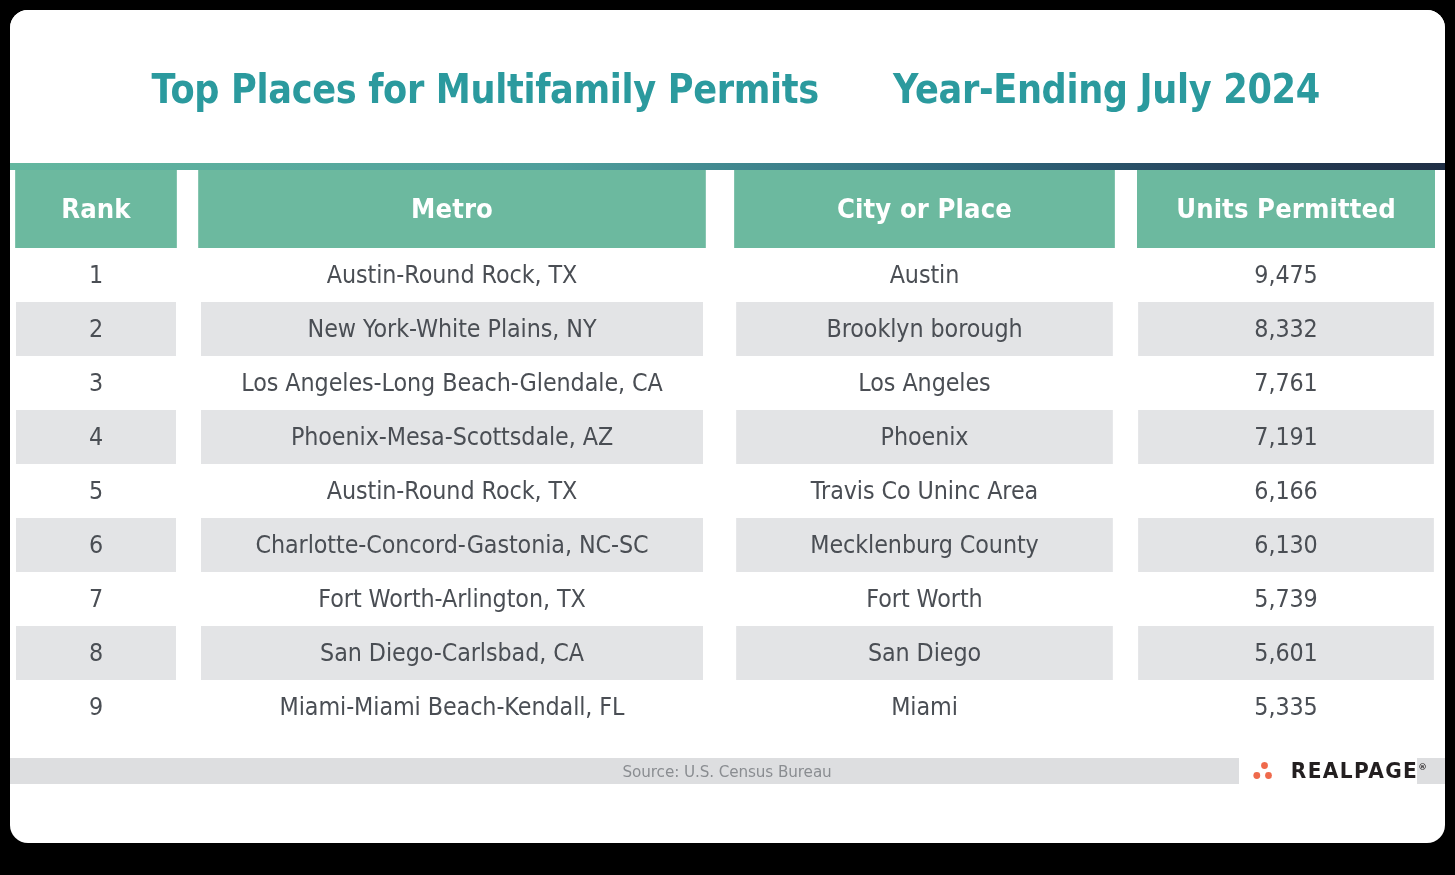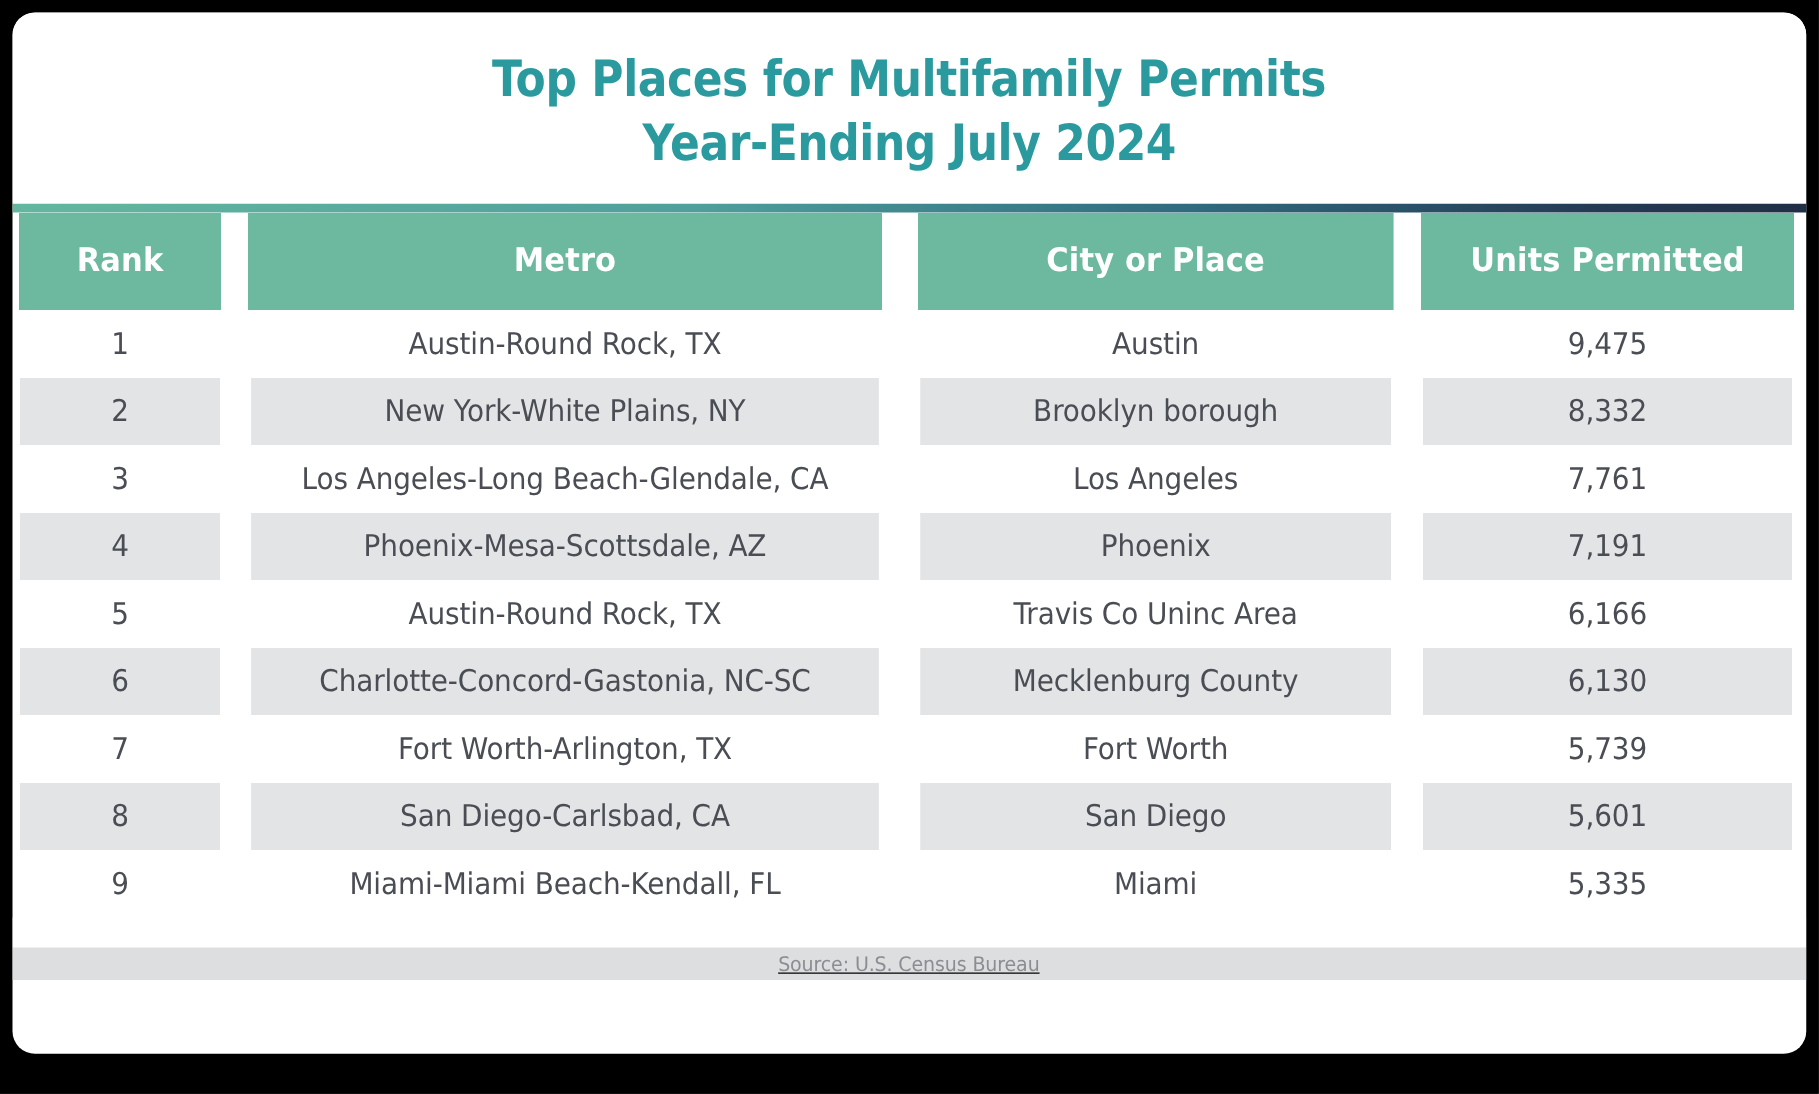--- a/index.html
+++ b/index.html
@@ -20,21 +20,21 @@
     height: 833px;
     background: #ffffff;
     border-radius: 18px;
     overflow: hidden;
   }
 
   
   #title-block {
     height: 153px;
     display: flex;
-    flex-direction: column;
+    flex-direction: row;
     align-items: center;
     justify-content: center;
     background: #ffffff;
     padding-top: 6px;
   }
   .title-line {
     color: #2b9a9e;
     font-family: "DejaVu Sans", sans-serif;
     font-weight: bold;
     font-size: 40px;
@@ -93,21 +93,20 @@
   
   #spacer { height: 24px; background: #ffffff; }
 
   #footer {
     position: relative;
     height: 26px;
     background: #dddee0;
     display: flex;
     align-items: center;
     justify-content: center;
-    text-decoration: underline;
   }
   #source-text {
     font-family: "DejaVu Sans", sans-serif;
     font-size: 16px;
     color: #8a8d91;
     letter-spacing: -0.1px;
     transform: scaleX(0.95);
   }
 
   
@@ -224,15 +223,25 @@
         <td>5,335</td>
       </tr>
     </tbody>
   </table>
 
   <div id="spacer"></div>
 
   <div id="footer">
     <div id="source-text">Source: U.S. Census Bureau</div>
 
+    <div id="logo-plate">
+      <svg id="logo-dots" viewBox="0 0 30 22">
+        <circle cx="11.5" cy="5.5" r="3.4" fill="#ef6a4c"></circle>
+        <circle cx="3.8" cy="15.5" r="3.4" fill="#ef6a4c"></circle>
+        <circle cx="15.5" cy="15.5" r="3.4" fill="#ef6a4c"></circle>
+      </svg>
+      <span id="logo-word">
+        <span>REALPAGE</span><span id="logo-tm">®</span>
+      </span>
+    </div>
   </div>
 
 </div>
 
 </body></html>

